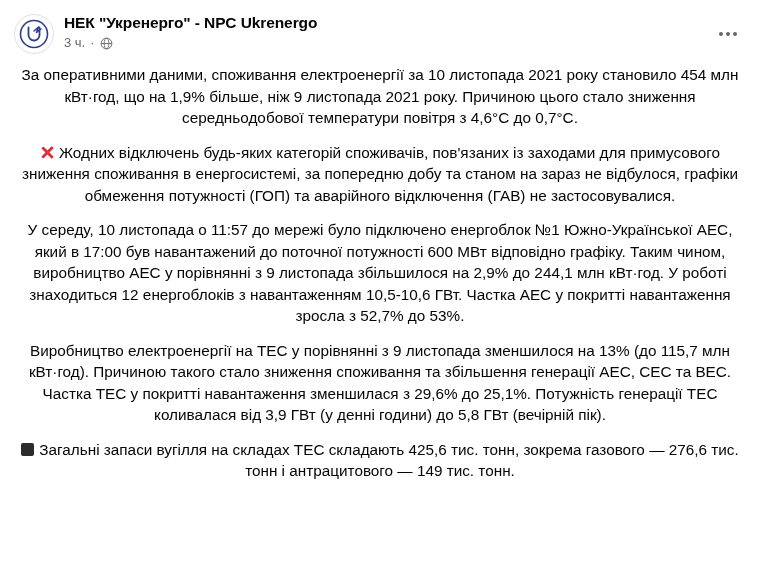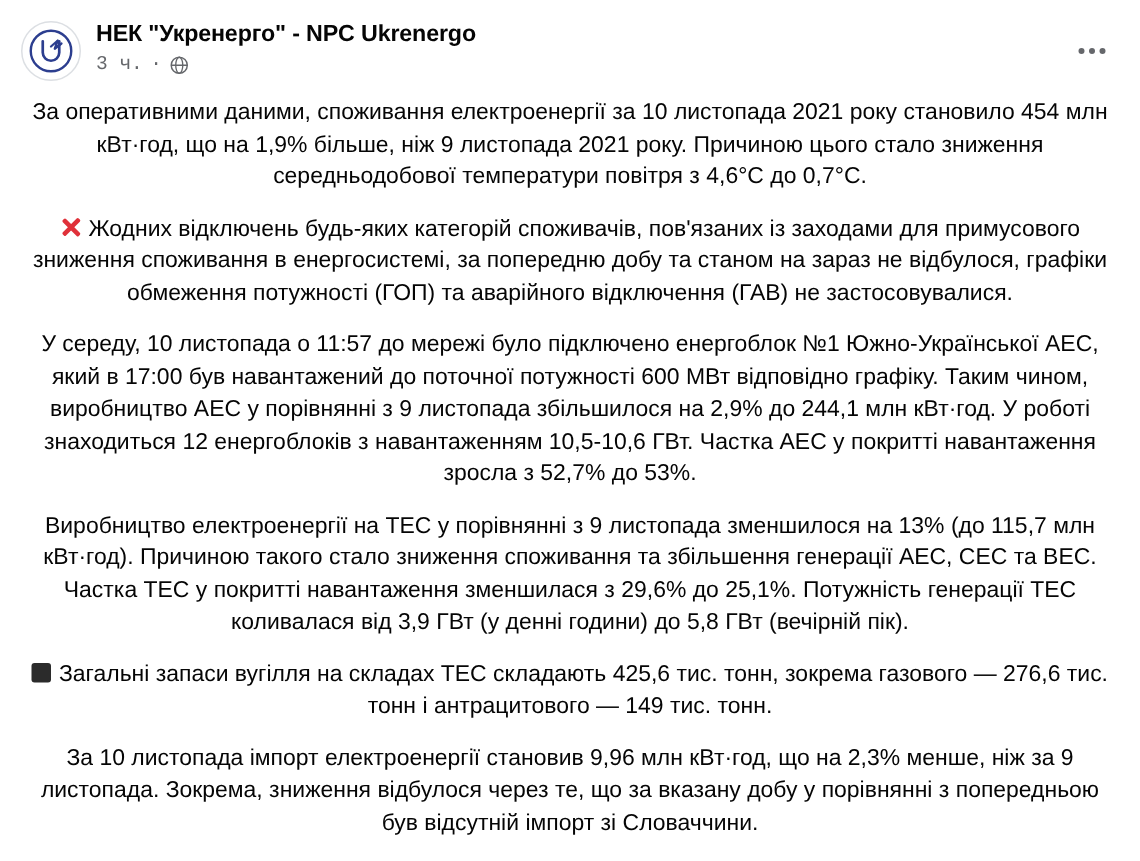--- a/index.html
+++ b/index.html
@@ -53,21 +53,20 @@
     font-weight: bold;
     color: #050505;
     line-height: 20px;
     letter-spacing: -0.1px;
   }
   .meta-row {
     display: flex;
     align-items: center;
     gap: 5px;
     margin-top: 2px;
-    font-family: Liberation Mono, monospace;
   }
   .timestamp {
     font-size: 13px;
     color: #65676b;
     line-height: 16px;
   }
   .meta-dot {
     font-size: 13px;
     color: #65676b;
     line-height: 16px;
@@ -176,16 +175,15 @@
     <p class="para"><span>За оперативними даними, споживання електроенергії за 10 листопада 2021 року становило 454 млн кВт·год, що на 1,9% більше, ніж 9 листопада 2021 року. Причиною цього стало зниження середньодобової температури повітря з 4,6°С до 0,7°С.</span></p>
 
     <p class="para"><span class="cross-mark"></span><span>Жодних відключень будь-яких категорій споживачів, пов'язаних із заходами для примусового зниження споживання в енергосистемі, за попередню добу та станом на зараз не відбулося, графіки обмеження потужності (ГОП) та аварійного відключення (ГАВ) не застосовувалися.</span></p>
 
     <p class="para"><span>У середу, 10 листопада о 11:57 до мережі було підключено енергоблок №1 Южно-Української АЕС, який в 17:00 був навантажений до поточної потужності 600 МВт відповідно графіку.  Таким чином, виробництво АЕС у порівнянні з 9 листопада збільшилося на 2,9% до 244,1 млн кВт·год. У роботі знаходиться 12 енергоблоків з навантаженням 10,5-10,6 ГВт. Частка АЕС у покритті навантаження зросла з 52,7% до 53%.</span></p>
 
     <p class="para"><span>Виробництво електроенергії на ТЕС у порівнянні з 9 листопада зменшилося на 13% (до 115,7 млн кВт·год). Причиною такого стало зниження споживання та збільшення генерації АЕС, СЕС та ВЕС. Частка ТЕС у покритті навантаження зменшилася з 29,6% до 25,1%. Потужність генерації ТЕС коливалася від 3,9 ГВт (у денні години) до 5,8 ГВт (вечірній пік).</span></p>
 
     <p class="para"><span class="black-square"></span><span>Загальні запаси вугілля на складах ТЕС складають 425,6 тис. тонн, зокрема газового — 276,6 тис. тонн і антрацитового — 149 тис. тонн.</span></p>
 
-    <p class="para"><span>За 10 листопада імпорт електроенергії становив 9,96 млн кВт·год, що на 2,3% менше, ніж за 9 листопада. Зокрема, зниження відбулося через те, що за вказану добу у порівнянні з попередньою був відсутній імпорт зі Словаччини.</span></p>
   </div>
 
 </div>
 
 </body></html>

